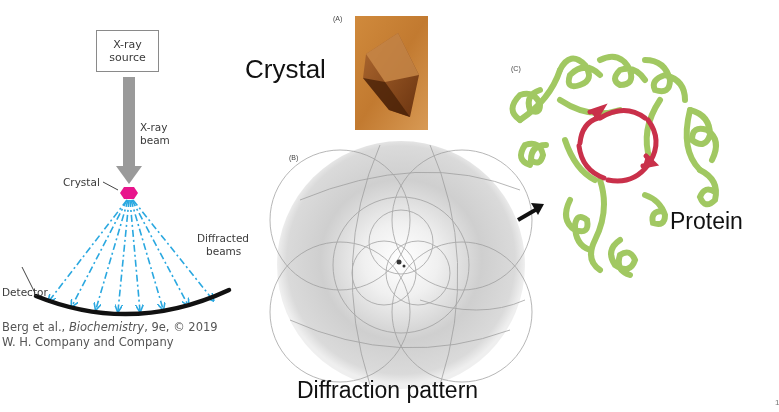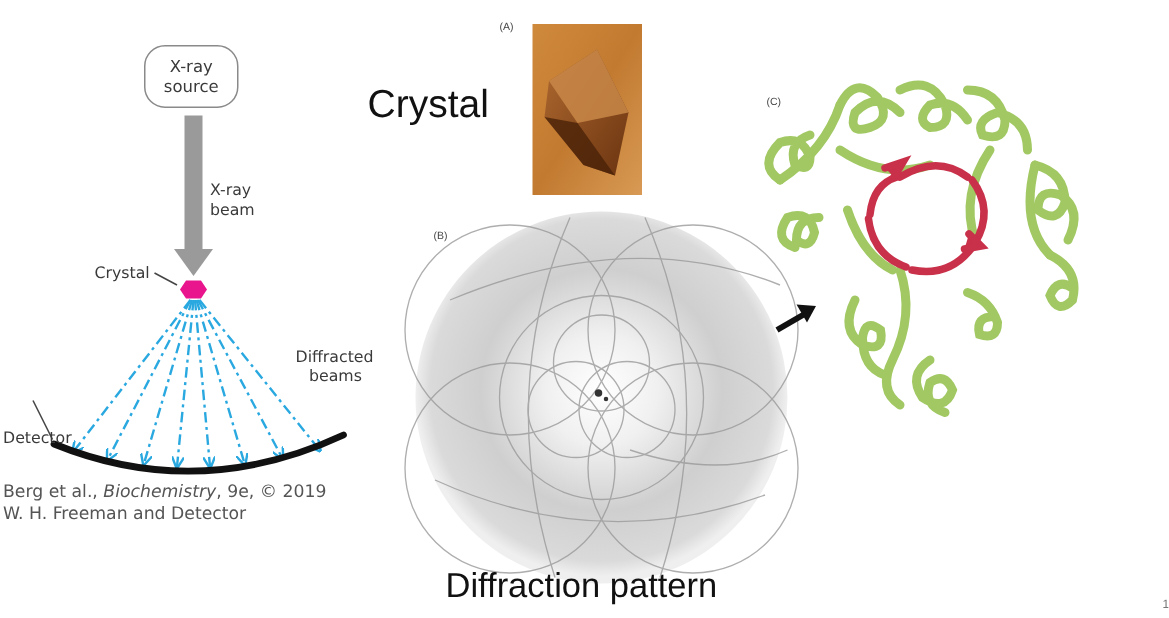--- a/index.html
+++ b/index.html
@@ -1,18 +1,18 @@
 <!DOCTYPE html>
 <html><head>
 <meta charset="utf-8">
 <style>
   html, body { margin: 0; padding: 0; background: #ffffff; }
   body { width: 779px; height: 412px; position: relative; overflow: hidden;
          font-family: "Liberation Sans", sans-serif; color: #111; }
-  .abs { position: absolute; border-radius: 14px; }
+  .abs { position: absolute; }
   .src-box { left: 96px; top: 30px; width: 61px; height: 40px; border: 1.5px solid #8a8a8a;
              background: #fff; font-family: "DejaVu Sans", sans-serif; font-size: 11px;
              line-height: 13px; text-align: center; color: #3a3a3a; display: flex;
              flex-direction: column; justify-content: center; }
   .small-label { font-family: "DejaVu Sans", sans-serif; font-size: 10.5px; line-height: 13px; color: #3a3a3a; }
   .citation { font-family: "DejaVu Sans", sans-serif; font-size: 11.5px; line-height: 15px; color: #555; }
   .citation i { font-style: italic; text-align: right; }
   .big-label { font-size: 26px; color: #111; }
   .mid-label { font-size: 23px; line-height: 27px; color: #111; }
   .panel-tag { font-size: 7px; color: #444; }
@@ -145,27 +145,28 @@
 
 <div class="abs small-label" style="left:171px; top:232px;margin-left:26px;">
   <div>Diffracted</div>
   <div style="padding-left:9px;">beams</div>
 </div>
 
 <div class="abs small-label" style="left:2px; top:256px;margin-top:30px;">Detector</div>
 
 <div class="abs citation" style="left:2px; top:320px;">
   <div><span>Berg et al., </span><i>Biochemistry</i><span>, 9e, © 2019</span></div>
-  <div>W. H. Freeman and Detector</div>
+  <div>W. H. Company and Company</div>
 </div>
 
 <div class="abs big-label" style="left:245px; top:54px;">Crystal</div>
 
 <div class="abs panel-tag" style="left:333px; top:15px;">(A)</div>
 <div class="abs panel-tag" style="left:289px; top:154px;">(B)</div>
 <div class="abs panel-tag" style="left:511px; top:65px;">(C)</div>
 
 <div class="abs mid-label" style="left:297px; top:377px;">Diffraction pattern</div>
 
 <div class="abs mid-label" style="left:670px; top:208px;">
+  <div>Protein</div>
 </div>
 
 <div class="abs" style="left:775px; top:398px; font-size:8px; color:#777;">1</div>
 
 </body></html>

